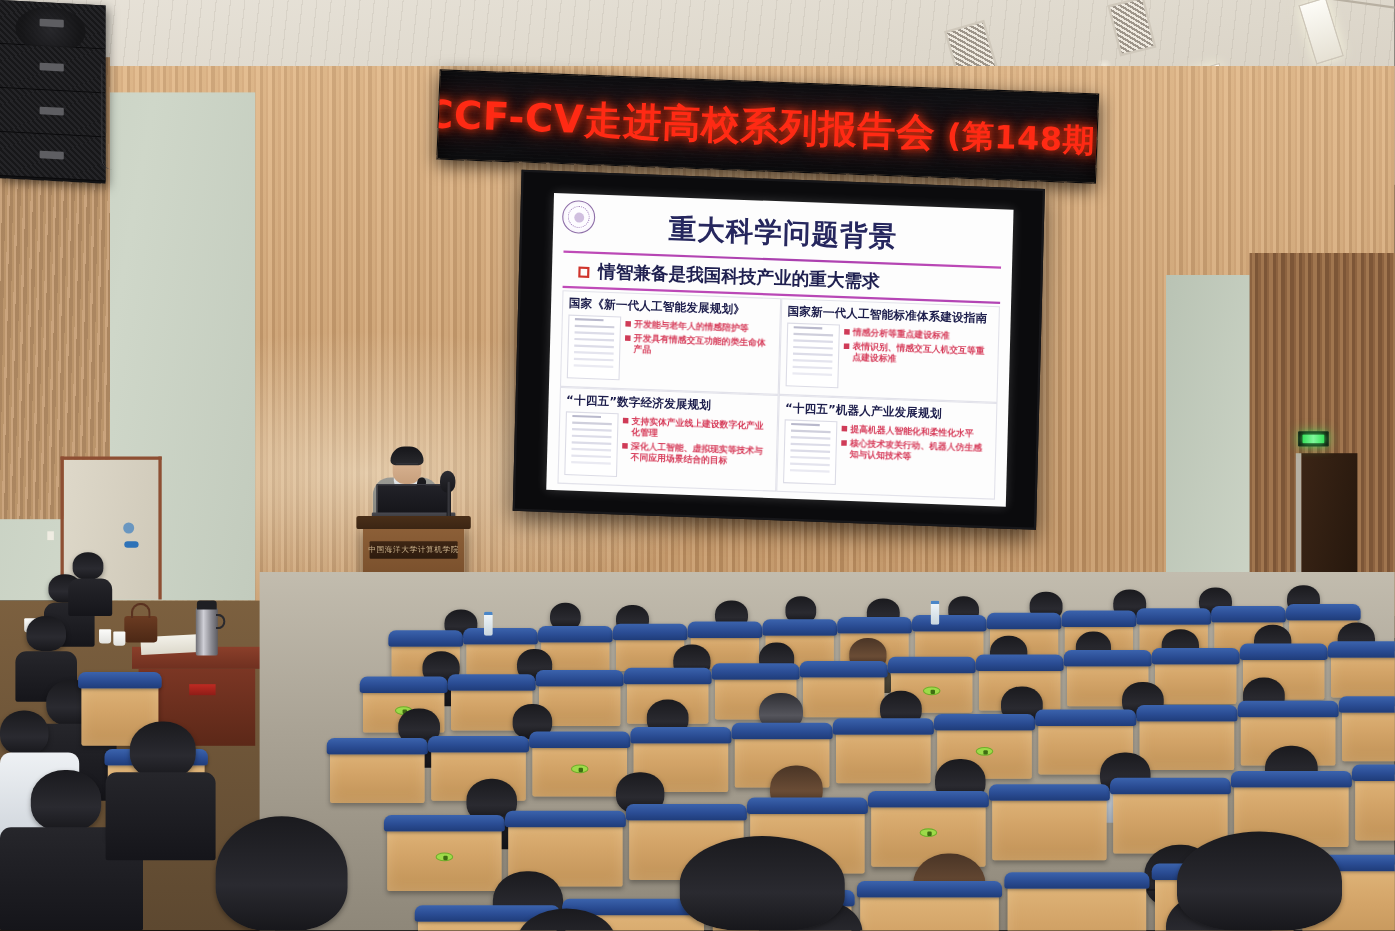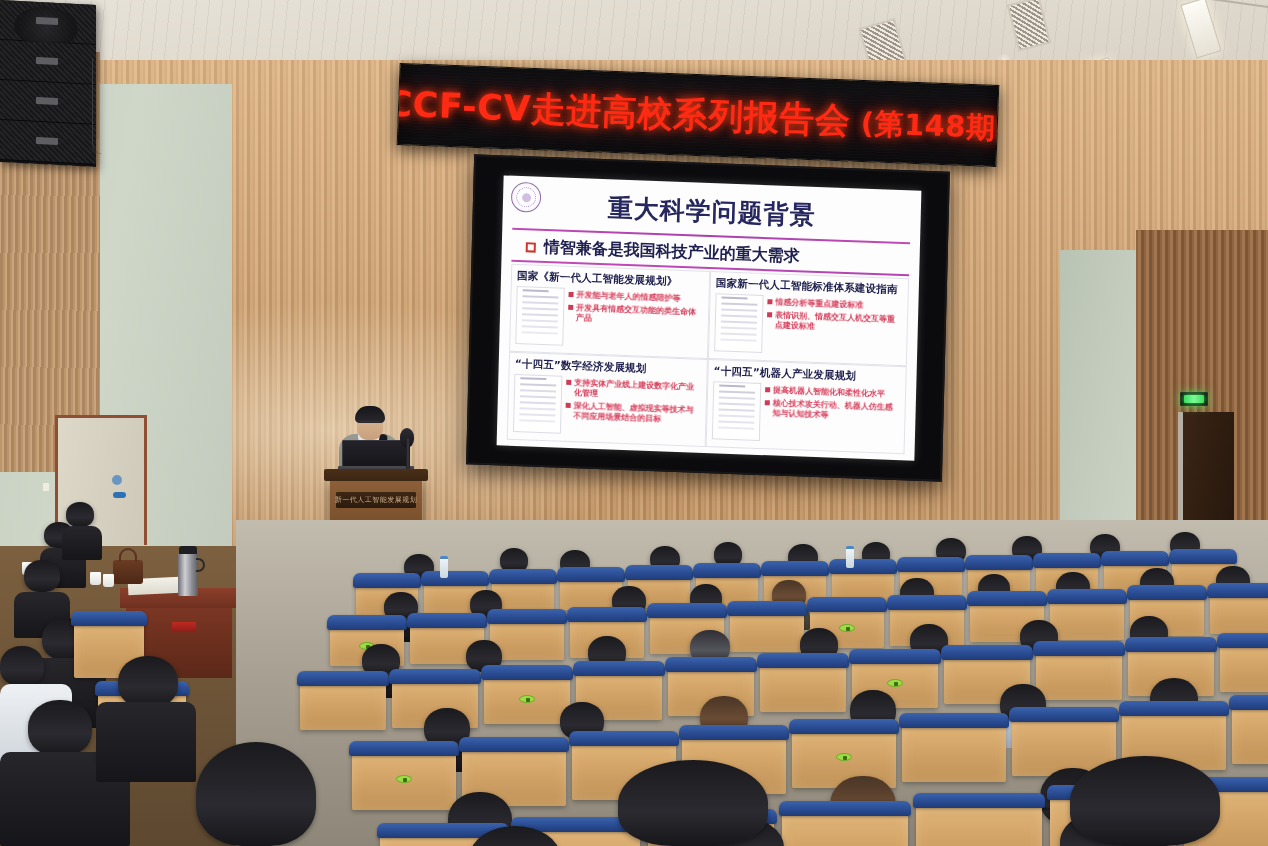--- a/index.html
+++ b/index.html
@@ -550,21 +550,21 @@
   <div class="sp-arm"></div>
   <div class="sp-hand-mic"></div>
 
   <div class="laptop-lid"></div>
   <div class="laptop-base"></div>
   <div class="mic-head"></div>
   <div class="mic-stand"></div>
 
   <div class="podium">
     <div class="podium-top"></div>
-    <div class="podium-plate">新一代人工智能发展规划</div>
+    <div class="podium-plate">中国海洋大学计算机学院</div>
     <div class="podium-emblem"></div>
   </div>
 
   <div class="table-leg">
     
   </div>
   <div class="table-left"></div>
   <div class="papers"></div>
   <div class="thermos"></div>
   <div class="thermos-cap"></div>

